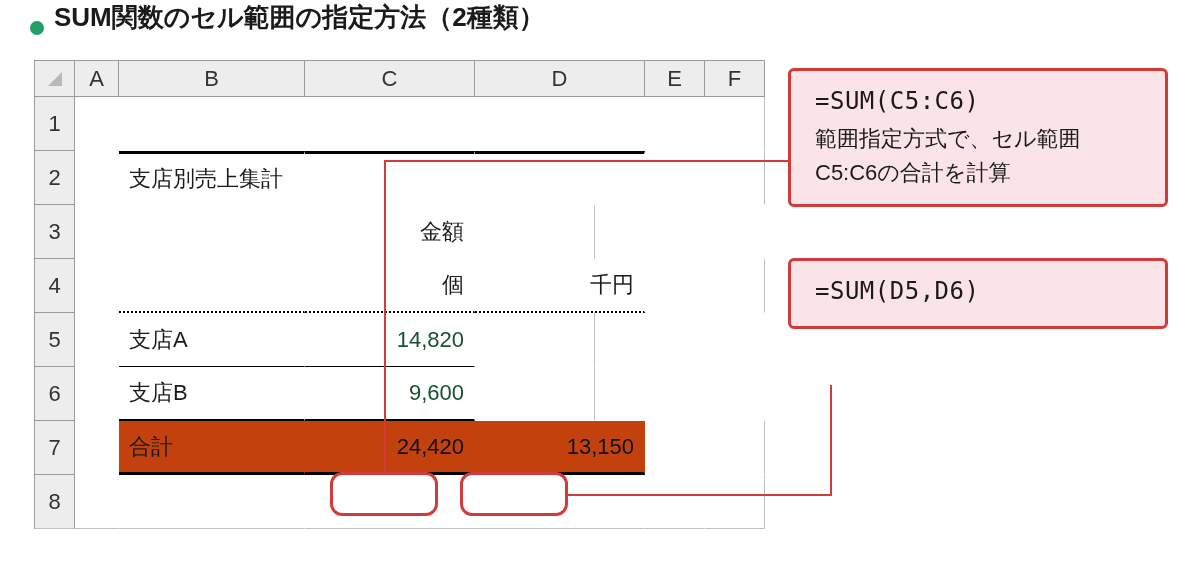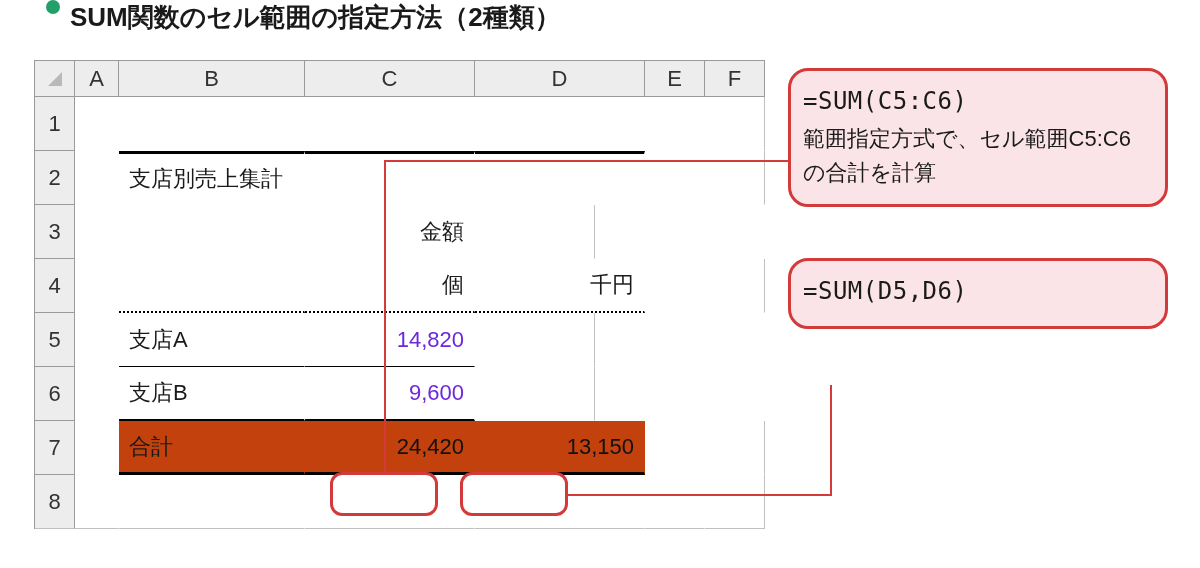--- a/index.html
+++ b/index.html
@@ -22,23 +22,23 @@
 *{box-sizing:border-box;}
 body{
   margin:0;padding:0;
   font-family:"Hiragino Sans","Yu Gothic","Meiryo",sans-serif;
   width:1200px;height:568px;
   position:relative;
   color:#1a1a1a;
   background:#fff;
 }
 .page-title{
-  position:absolute;left:46px;top:0;
+  position:absolute;left:30px;top:0;
   font-size:26px;font-weight:700;
-  display:flex;align-items:flex-start;gap:10px;
+  display:flex;align-items:flex-end;gap:10px;
 }
 .page-title .bullet{
   width:14px;height:14px;border-radius:50%;
   background:var(--accent);
   display:inline-block;
 }
 .sheet{
   position:absolute;left:var(--table-left);top:60px;
   border:1px solid var(--grid-dark);
   border-right:none;border-bottom:none;
@@ -81,35 +81,35 @@
 
 .r2 .B,.r2 .C,.r2 .D{border-top:3px solid #000;}
 
 .r4 .B,.r4 .C,.r4 .D{border-bottom:2px dotted #000;}
 
 .r5 .B,.r5 .C,.r5 .D{border-bottom:1px solid #000;}
 .r6 .B,.r6 .C,.r6 .D{border-bottom:2px solid #000;}
 
 .r7 .B,.r7 .C,.r7 .D{background:#c2410c;border-bottom:3px solid #000;}
 
-.num{color:#6d28d9;}
+.num{color:#14532d;}
 .total{color:#111;}
 
 .pill{
   position:absolute;
   border:3px solid var(--callout-border);
   border-radius:12px;
   pointer-events:none;
 }
 .callout{
   position:absolute;
   background:var(--callout-fill);
   border:3px solid var(--callout-border);
-  border-radius:20px;
-  padding:12px 12px 14px;
+  border-radius:6px;
+  padding:12px 24px 14px;
   width:380px;
   font-size:22px;
   line-height:1.55;
 }
 .callout .formula{
   font-family:ui-monospace,Consolas,monospace;
   letter-spacing:.5px;
   font-size:24px;
   margin-bottom:2px;
 }

